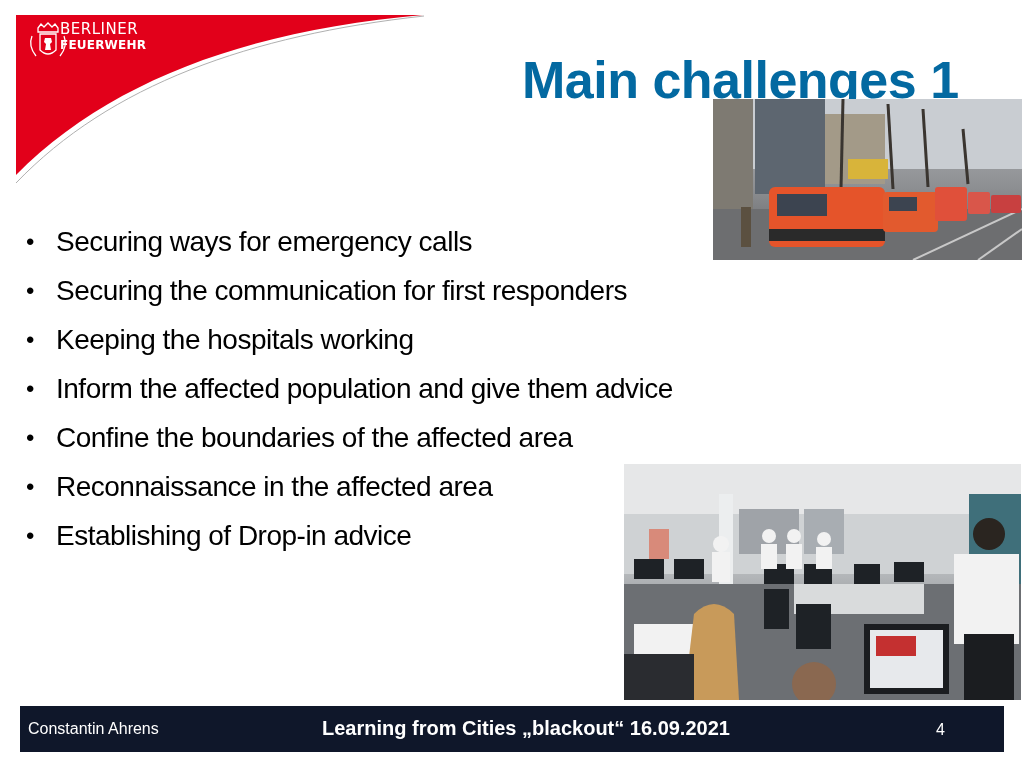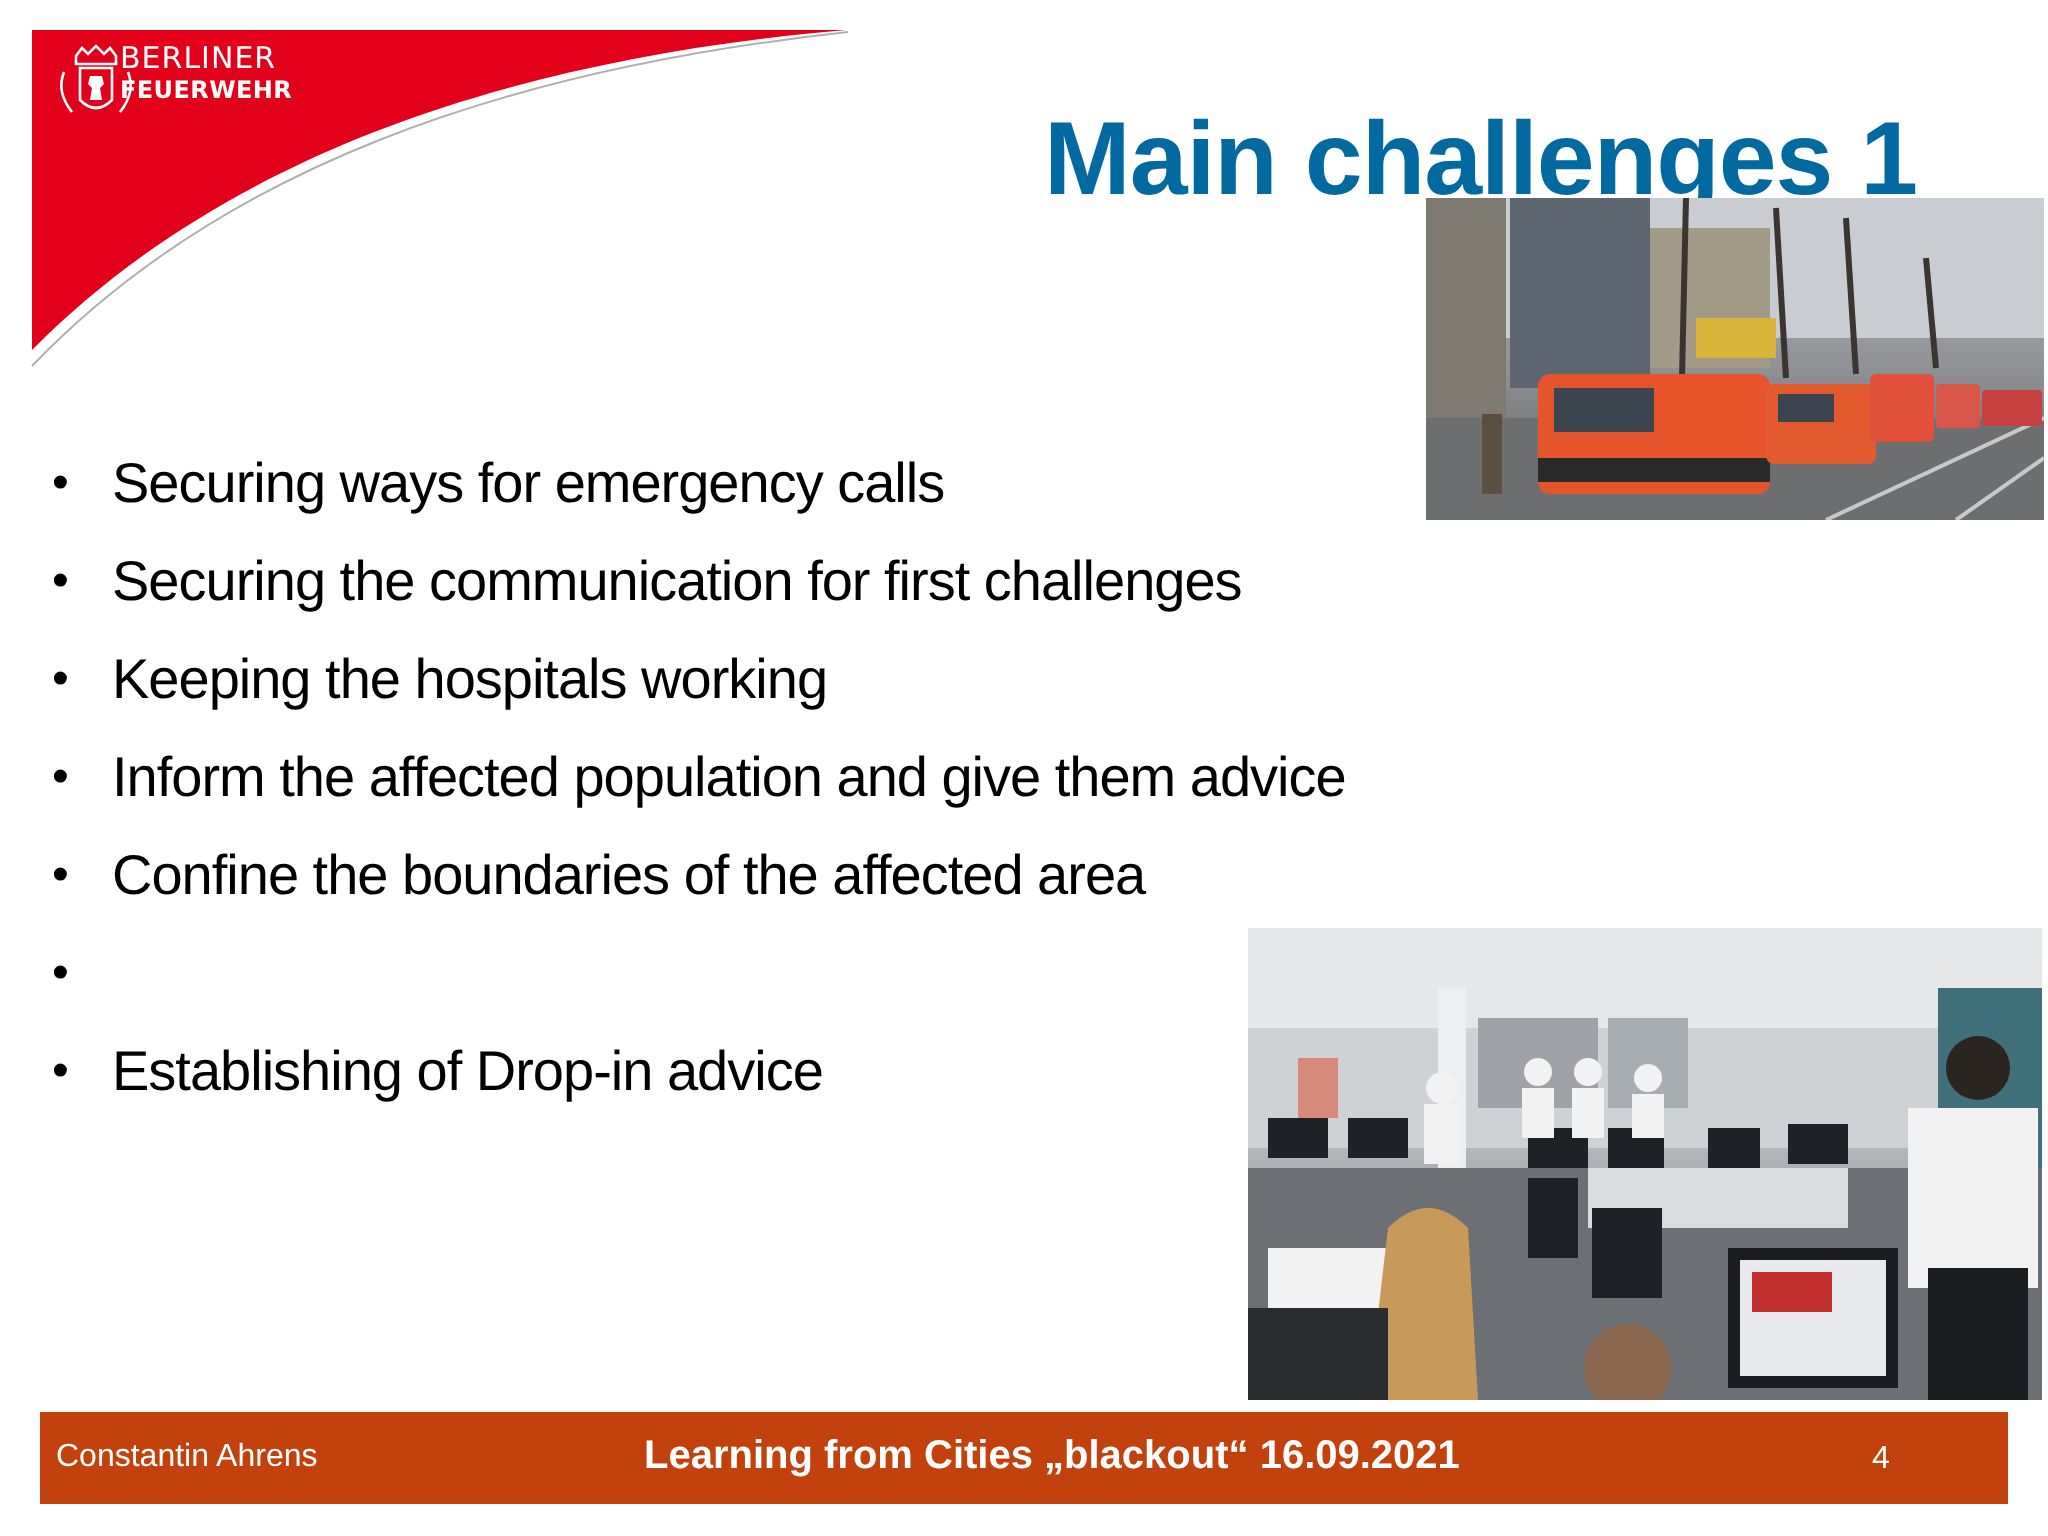--- a/index.html
+++ b/index.html
@@ -16,21 +16,21 @@
     .title { position: absolute; left: 522px; top: 50px; font-size: 52px; font-weight: bold; color: #0369a1; letter-spacing: -0.5px; font-family: "Liberation Sans", sans-serif; }
 
     .bullets { position: absolute; left: 20px; top: 222px; list-style: none; }
     .bullets li { position: relative; height: 49px; font-size: 28px; line-height: 40px; padding-left: 36px; font-family: "Liberation Sans", sans-serif; letter-spacing: -0.5px; color: #000; }
     .bullets li .dot { position: absolute; left: 0; top: 0; width: 20px; text-align: center; font-size: 24px; }
 
     .photo { position: absolute; overflow: hidden; }
     .photo-vehicles { left: 713px; top: 99px; width: 309px; height: 161px; background: linear-gradient(180deg, #b9bcc0 0%, #8d8f92 55%, #5a5b5e 100%); }
     .photo-control { left: 624px; top: 464px; width: 397px; height: 236px; background: linear-gradient(180deg, #e4e6e8 0%, #c9ccce 35%, #8b8e92 70%, #4b4d51 100%); }
 
-    .footer { position: absolute; left: 20px; top: 706px; width: 984px; height: 46px; background: #c2410c; color: #fff; font-family: "Liberation Sans", sans-serif; }
+    .footer { position: absolute; left: 20px; top: 706px; width: 984px; height: 46px; background: #0f172a; color: #fff; font-family: "Liberation Sans", sans-serif; }
     .footer .author { position: absolute; left: 8px; top: 14px; font-size: 16px; }
     .footer .event { position: absolute; left: 302px; top: 11px; font-size: 20px; font-weight: bold; }
     .footer .page { position: absolute; left: 916px; top: 15px; font-size: 16px; }
   </style>
 </head>
 <body>
 
 <div class="logo-banner">
   <svg width="430" height="190" viewBox="0 0 430 190">
     <path d="M16 15 L423 15 C 250 30, 110 80, 16 175 Z" fill="#e2001a"></path>
@@ -50,25 +50,25 @@
   <div class="logo-text">
     <span class="l1">BERLINER</span>
     <span class="l2">FEUERWEHR</span>
   </div>
 </div>
 
 <div class="title">Main challenges 1</div>
 
 <ul class="bullets">
   <li><span class="dot">•</span><span>Securing ways for emergency calls</span></li>
-  <li><span class="dot">•</span><span>Securing the communication for first challenges</span></li>
+  <li><span class="dot">•</span><span>Securing the communication for first responders</span></li>
   <li><span class="dot">•</span><span>Keeping the hospitals working</span></li>
   <li><span class="dot">•</span><span>Inform the affected population and give them advice</span></li>
   <li><span class="dot">•</span><span>Confine the boundaries of the affected area</span></li>
-  <li><span class="dot">•</span></li>
+  <li><span class="dot">•</span><span>Reconnaissance in the affected area</span></li>
   <li><span class="dot">•</span><span>Establishing of Drop-in advice</span></li>
 </ul>
 
 <div class="photo photo-vehicles" title="Row of red fire brigade emergency vans parked along a street">
   <svg width="309" height="161" viewBox="0 0 309 161">
     <rect x="0" y="0" width="309" height="70" fill="#c9cdd2"></rect>
     <rect x="0" y="0" width="40" height="110" fill="#7e7a72"></rect>
     <rect x="42" y="0" width="70" height="95" fill="#5d6670"></rect>
     <rect x="112" y="15" width="60" height="70" fill="#a39a88"></rect>
     <rect x="135" y="60" width="40" height="20" fill="#d8b43a"></rect>

